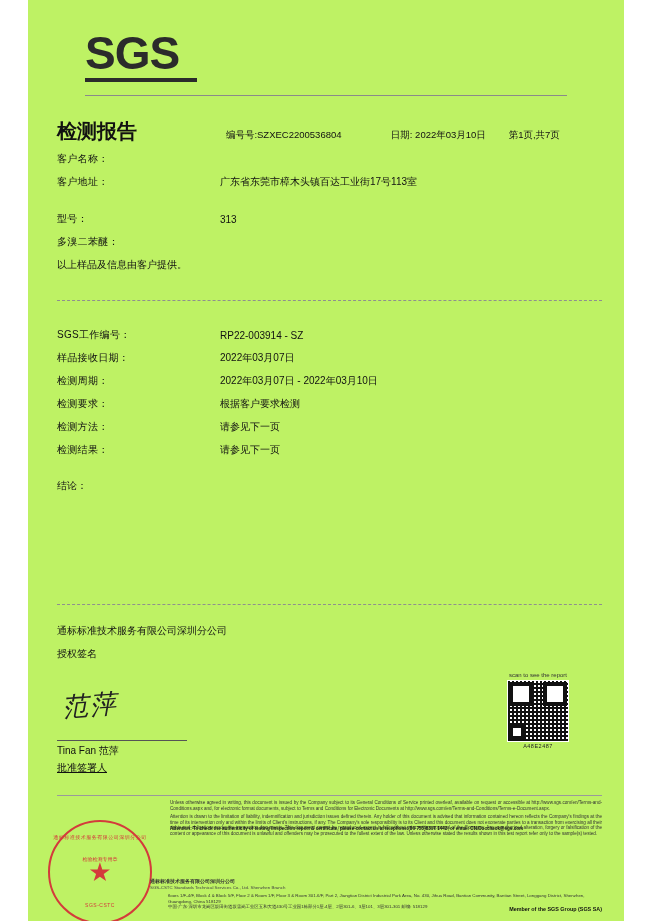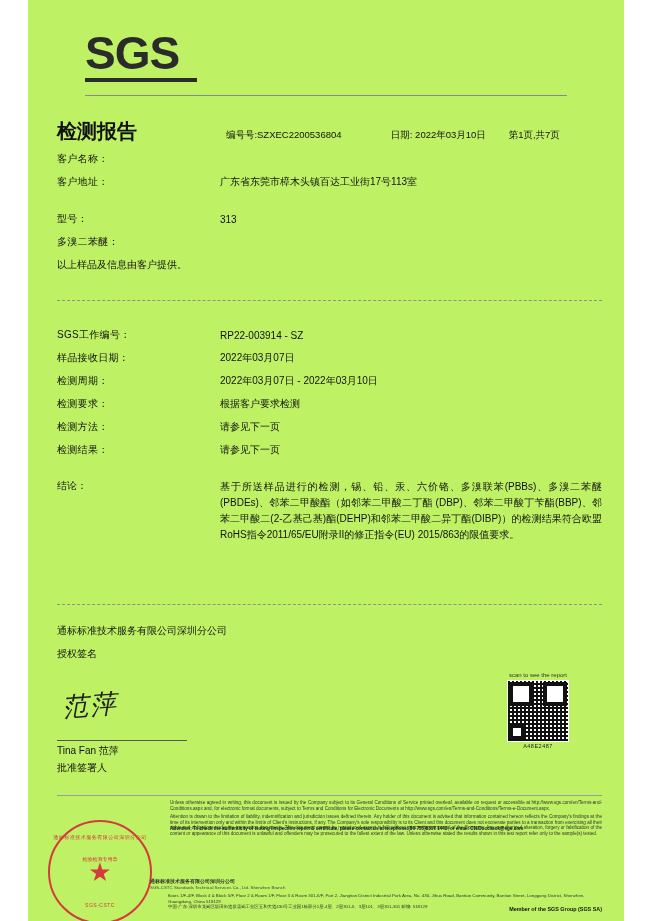--- a/index.html
+++ b/index.html
@@ -163,20 +163,21 @@
     top: 744px;
     font-size: 10px;
     color: #111;
   }
   .sig-role {
     position: absolute;
     left: 57px;
     top: 761px;
     font-size: 10px;
     color: #111;
+    text-decoration: underline;
   }
 
   
   .qr-wrap {
     position: absolute;
     left: 504px;
     top: 672px;
     width: 68px;
     text-align: center;
   }
@@ -384,21 +385,20 @@
       <div class="flabel">检测方法：</div>
       <div class="fvalue">请参见下一页</div>
     </div>
     <div class="frow">
       <div class="flabel">检测结果：</div>
       <div class="fvalue">请参见下一页</div>
     </div>
     <div style="height:13px"></div>
     <div class="concl-row">
       <div class="concl-label">结论：</div>
-      <div class="concl-text">基于所送样品进行的检测，锡、铅、汞、六价铬、多溴联苯(PBBs)、多溴二苯醚(PBDEs)、邻苯二甲酸酯（如邻苯二甲酸二丁酯 (DBP)、邻苯二甲酸丁苄酯(BBP)、邻苯二甲酸二(2-乙基己基)酯(DEHP)和邻苯二甲酸二异丁酯(DIBP)）的检测结果符合欧盟RoHS指令2011/65/EU附录II的修正指令(EU) 2015/863的限值要求。</div>
     </div>
   </div>
 
   <div class="dashed" id="dash2"></div>
 
   <div class="sig-block">
     <div class="line">通标标准技术服务有限公司深圳分公司</div>
     <div class="line">授权签名</div>
   </div>
   <div class="sig-img">

